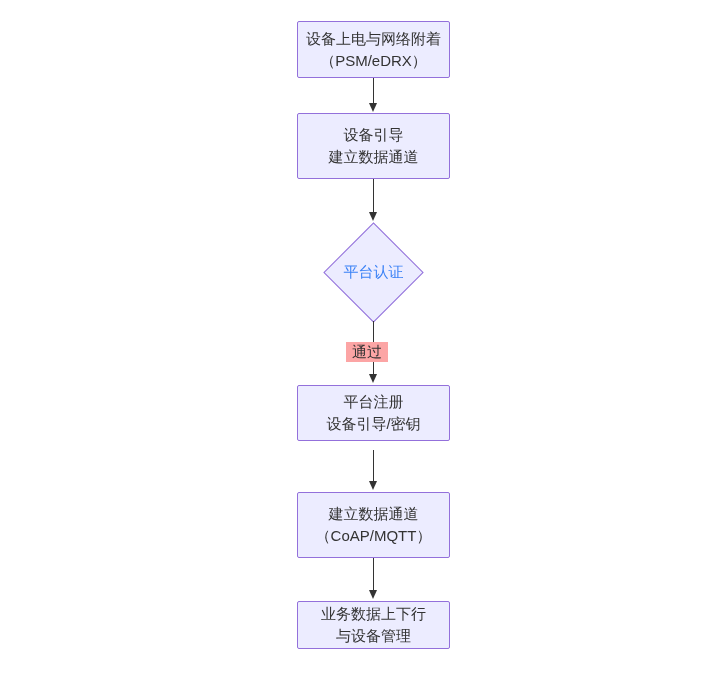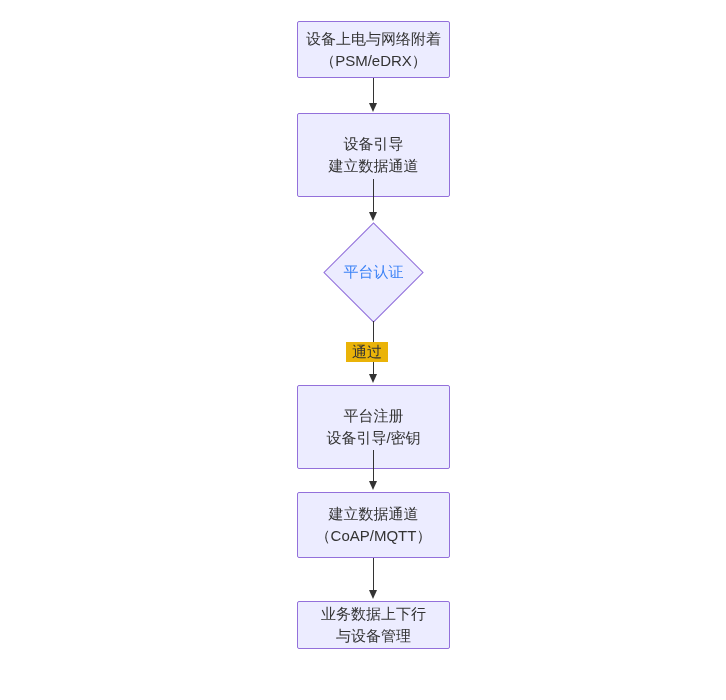--- a/index.html
+++ b/index.html
@@ -75,21 +75,21 @@
     height: 0;
     border-left: 4.5px solid transparent;
     border-right: 4.5px solid transparent;
     border-top: 9px solid #333333;
   }
   .edge-label {
     position: absolute;
     left: 367px;
     transform: translateX(-50%);
     top: 342px;
-    background: #eab308;
+    background: #fca5a5;
     color: #333333;
     font-size: 15px;
     line-height: 20px;
     padding: 0 6px;
     white-space: nowrap;
     z-index: 2;
   }
 </style>
 </head>
 <body>
@@ -97,38 +97,38 @@
 <div class="canvas">
 
   <div class="node-rect" style="top:21px; height:57px;">
     <div class="node-line">设备上电与网络附着</div>
     <div class="node-line">（PSM/eDRX）</div>
   </div>
 
   <div class="edge-line" style="top:78px; height:25px;"></div>
   <div class="arrowhead" style="top:103px;"></div>
 
-  <div class="node-rect" style="top:113px; height:84px;">
+  <div class="node-rect" style="top:113px; height:66px;">
     <div class="node-line">设备引导</div>
     <div class="node-line">建立数据通道</div>
   </div>
 
   <div class="edge-line" style="top:179px; height:34px;"></div>
   <div class="arrowhead" style="top:212px;"></div>
 
   <div class="diamond-wrap">
     <div class="diamond-shape"></div>
     <div class="diamond-label">平台认证</div>
   </div>
 
   <div class="edge-line" style="top:321px; height:53px;"></div>
   <div class="edge-label">通过</div>
   <div class="arrowhead" style="top:374px;"></div>
 
-  <div class="node-rect" style="top:385px; height:84px;">
+  <div class="node-rect" style="top:385px; height:56px;">
     <div class="node-line">平台注册</div>
     <div class="node-line">设备引导/密钥</div>
   </div>
 
   <div class="edge-line" style="top:450px; height:31px;"></div>
   <div class="arrowhead" style="top:481px;"></div>
 
   <div class="node-rect" style="top:492px; height:66px;text-align:center;">
     <div class="node-line">建立数据通道</div>
     <div class="node-line">（CoAP/MQTT）</div>

